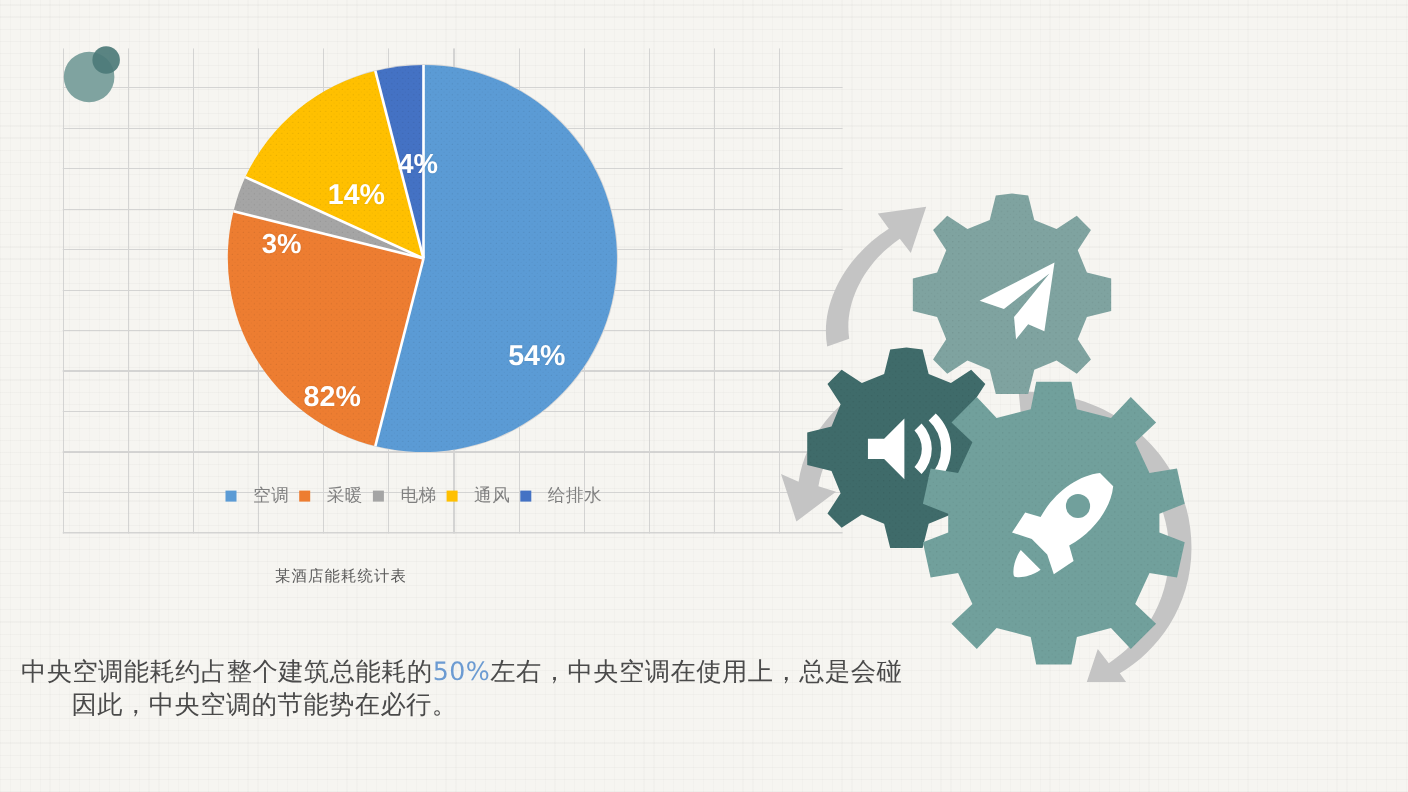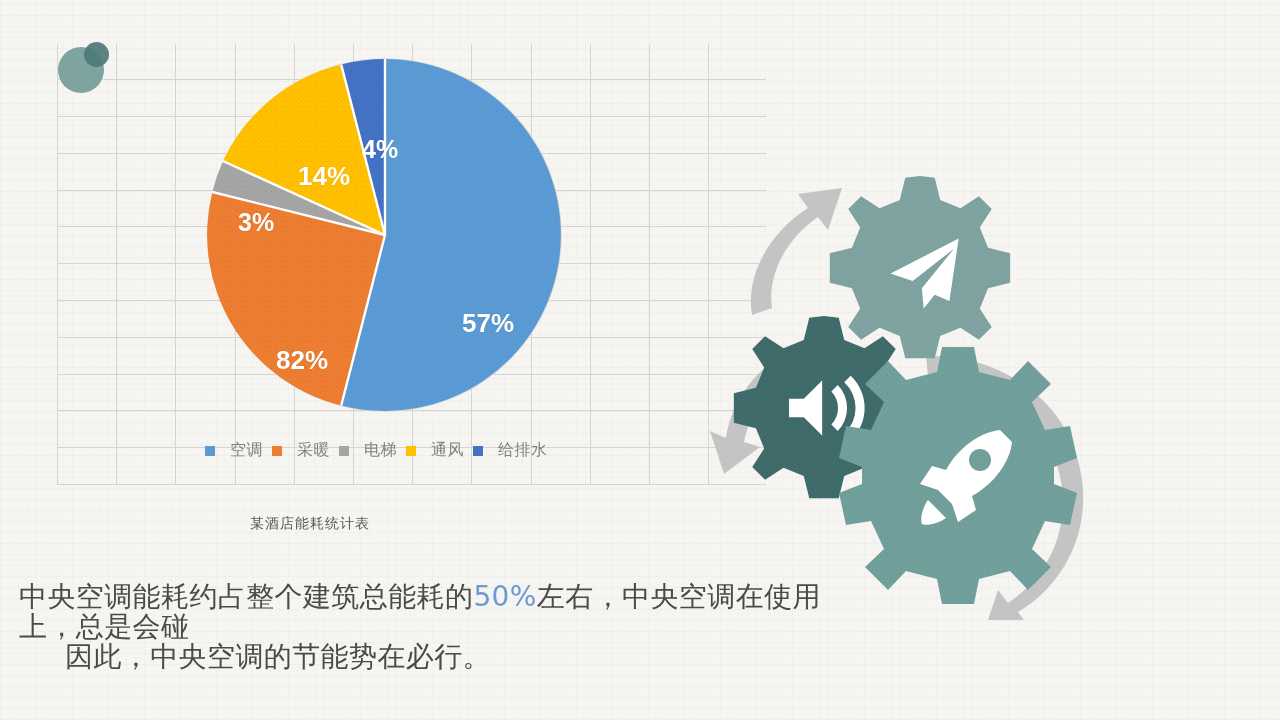--- a/index.html
+++ b/index.html
@@ -132,23 +132,23 @@
     font-size: 14px;
     color: #5a5a5a;
     font-family: "DejaVu Sans", sans-serif;
     letter-spacing: 1px;
   }
 
   
   .body-text {
     position: absolute;
     left: 19px;
-    top: 582px;
+    top: 596px;
     width: 850px;
-    font-size: 28px;
+    font-size: 23px;
     line-height: 30px;
     color: #4a4a4a;
     font-family: "DejaVu Sans", sans-serif;
     letter-spacing: 0.4px;
   }
   .body-text p { margin: 0; }
   .body-text .indent { text-indent: 46px; }
   .hl { color: #6c9bd2; }
 
   
@@ -205,21 +205,21 @@
 
         <g stroke="#ffffff" stroke-width="2.4" fill="none">
           <line x1="195" y1="195" x2="195" y2="19"></line>
           <line x1="195" y1="195" x2="151.2" y2="365.5"></line>
           <line x1="195" y1="195" x2="22.3" y2="152.0"></line>
           <line x1="195" y1="195" x2="33.0" y2="121.0"></line>
           <line x1="195" y1="195" x2="151.2" y2="24.5"></line>
         </g>
       </svg>
 
-      <div class="slice-label" style="left:272px; top:268px;">57%</div>
+      <div class="slice-label" style="left:272px; top:268px;">54%</div>
       <div class="slice-label" style="left:86px; top:305px;">82%</div>
       <div class="slice-label" style="left:48px; top:168px; font-size:25px;">3%</div>
       <div class="slice-label" style="left:108px; top:121px;">14%</div>
       <div class="slice-label" style="left:172px; top:95px; font-size:25px;">4%</div>
     </div>
 
     <div class="legend">
       <div class="legend-item">
         <span class="legend-swatch" style="background:#5b9bd5"></span>
         <span class="legend-label">空调</span>

